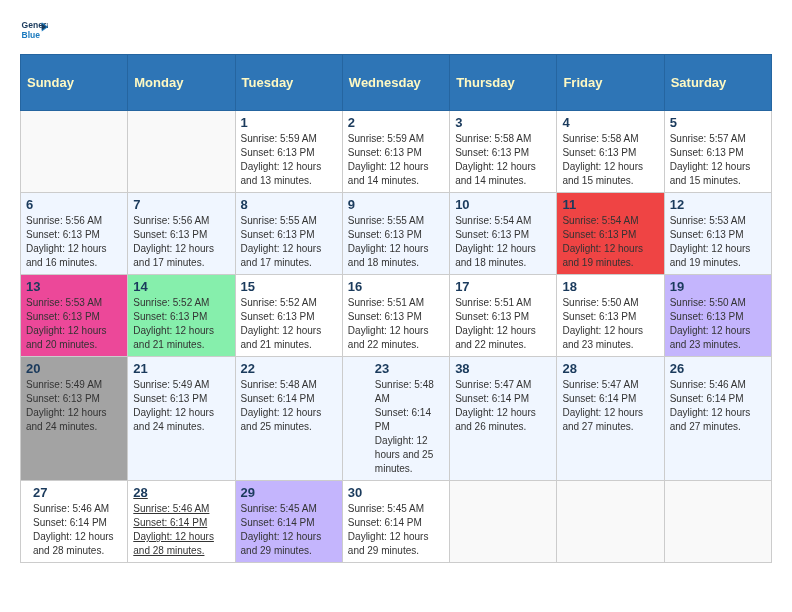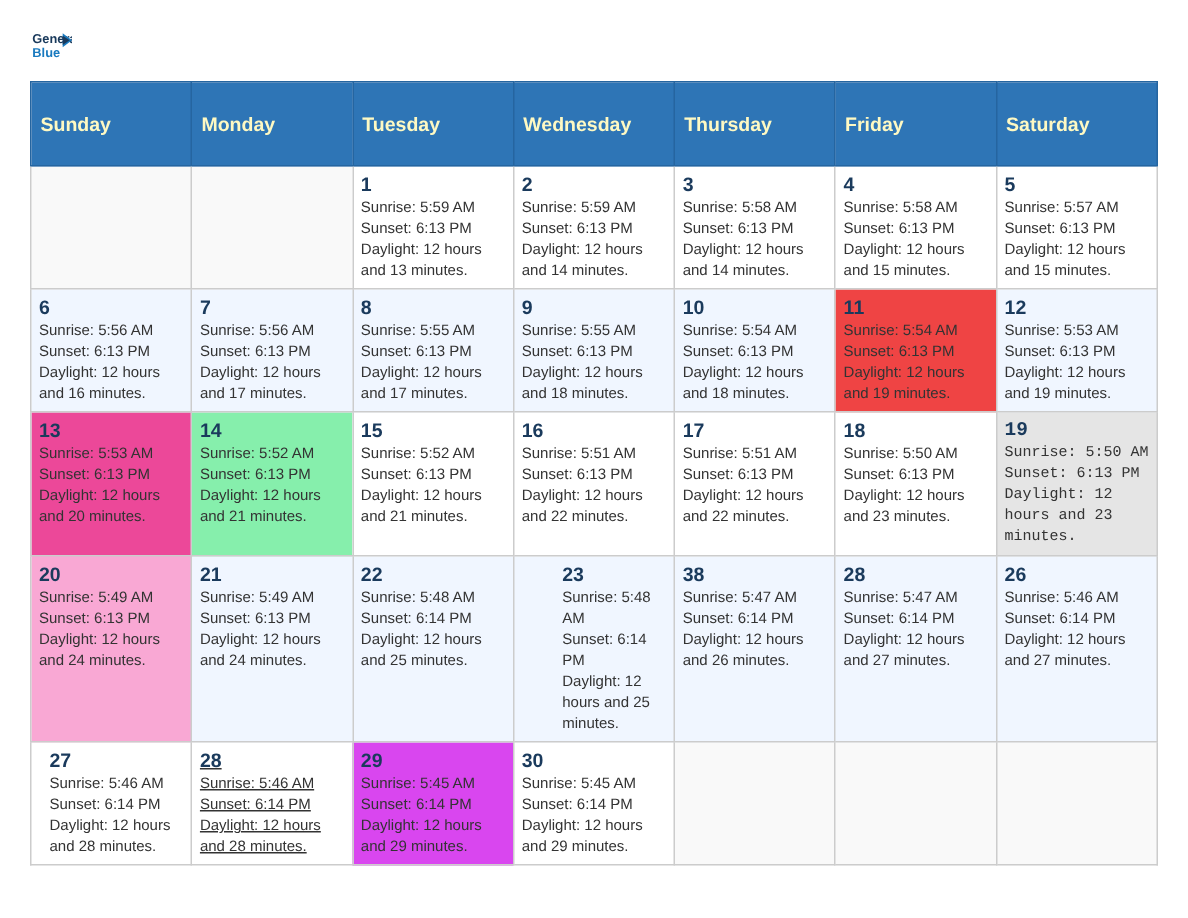--- a/index.html
+++ b/index.html
@@ -227,29 +227,29 @@
           <div class="day-info" style="white-space: pre-line;">Sunrise: 5:51 AM
 Sunset: 6:13 PM
 Daylight: 12 hours and 22 minutes.</div>
         </td>
         <td style="background: rgb(255, 255, 255);">
           <span class="day-number">18</span>
           <div class="day-info" style="white-space: pre-line;">Sunrise: 5:50 AM
 Sunset: 6:13 PM
 Daylight: 12 hours and 23 minutes.</div>
         </td>
-        <td style="background: #e5e5e5; font-family: Liberation Mono, monospace;">
+        <td style="background: #c4b5fd;">
           <span class="day-number">19</span>
           <div class="day-info" style="white-space: pre-line;">Sunrise: 5:50 AM
 Sunset: 6:13 PM
 Daylight: 12 hours and 23 minutes.</div>
         </td>
       </tr>
       <tr>
-        <td style="background: #f9a8d4;">
+        <td style="background: #a3a3a3;">
           <span class="day-number">20</span>
           <div class="day-info" style="white-space: pre-line;">Sunrise: 5:49 AM
 Sunset: 6:13 PM
 Daylight: 12 hours and 24 minutes.</div>
         </td>
         <td style="background: rgb(240, 246, 255);">
           <span class="day-number">21</span>
           <div class="day-info" style="white-space: pre-line;">Sunrise: 5:49 AM
 Sunset: 6:13 PM
 Daylight: 12 hours and 24 minutes.</div>
@@ -291,21 +291,21 @@
           <div class="day-info" style="white-space: pre-line;">Sunrise: 5:46 AM
 Sunset: 6:14 PM
 Daylight: 12 hours and 28 minutes.</div>
         </td>
         <td style="background: rgb(255, 255, 255); text-decoration: underline;">
           <span class="day-number">28</span>
           <div class="day-info" style="white-space: pre-line;">Sunrise: 5:46 AM
 Sunset: 6:14 PM
 Daylight: 12 hours and 28 minutes.</div>
         </td>
-        <td style="background: #d946ef;">
+        <td style="background: #c4b5fd;">
           <span class="day-number">29</span>
           <div class="day-info" style="white-space: pre-line;">Sunrise: 5:45 AM
 Sunset: 6:14 PM
 Daylight: 12 hours and 29 minutes.</div>
         </td>
         <td style="background: rgb(255, 255, 255);">
           <span class="day-number">30</span>
           <div class="day-info" style="white-space: pre-line;">Sunrise: 5:45 AM
 Sunset: 6:14 PM
 Daylight: 12 hours and 29 minutes.</div>

